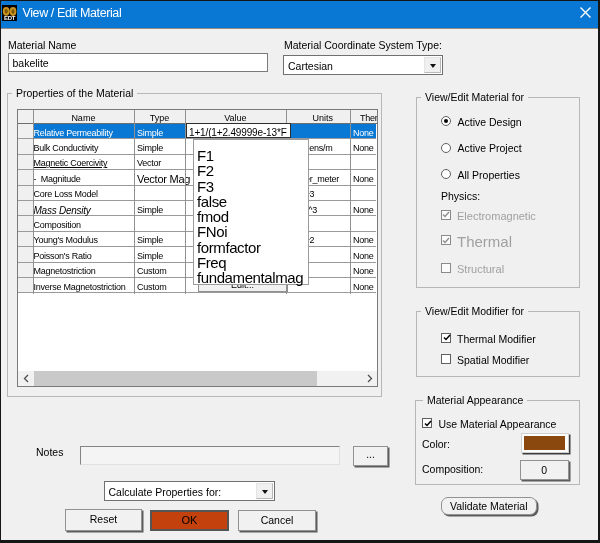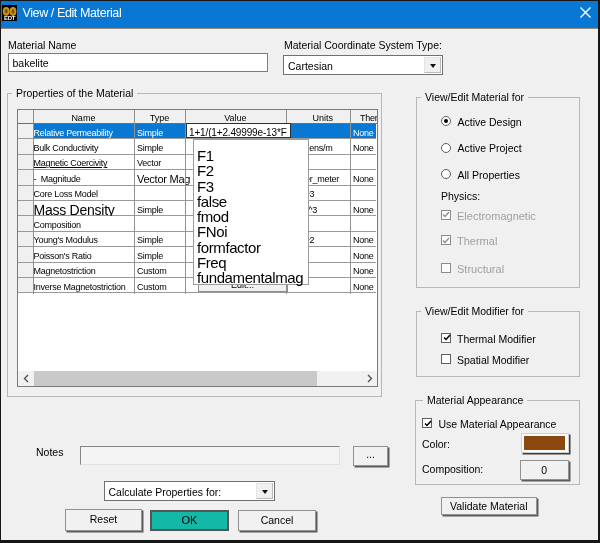--- a/index.html
+++ b/index.html
@@ -99,21 +99,21 @@
       <div class="abs" style="left:0;top:76.1px;width:359px;height:15.4px;">
         <div class="abs" style="left:0;top:0;width:15.4px;height:15.4px;background:#f0f0f0;border-bottom:1px solid #9a9a9a;"></div>
         <div class="abs" style="left:15.4px;top:0;width:343.6px;height:15.4px;background:#fff;border-bottom:1px solid #9a9a9a;"></div>
         <div class="lbl" style="left:16px;top:3.5px;font-size:9px;letter-spacing:-0.25px;color:#000;">Core Loss Model</div>
         <div class="lbl" style="left:119.5px;top:3.5px;font-size:9px;letter-spacing:-0.25px;color:#000;"></div>
         <div class="lbl" style="left:272.3px;top:3.5px;font-size:9px;letter-spacing:-0.25px;color:#000;">w/m^3</div>
       </div>
       <div class="abs" style="left:0;top:91.5px;width:359px;height:15.4px;">
         <div class="abs" style="left:0;top:0;width:15.4px;height:15.4px;background:#f0f0f0;border-bottom:1px solid #9a9a9a;"></div>
         <div class="abs" style="left:15.4px;top:0;width:343.6px;height:15.4px;background:#fff;border-bottom:1px solid #9a9a9a;"></div>
-        <div class="lbl" style="left:16px;top:3.5px;font-size:14px;letter-spacing:-0.25px;color:#000;">Mass Density</div>
+        <div class="lbl" style="left:16px;top:3.5px;font-size:10px;letter-spacing:-0.25px;color:#000;font-style:italic;">Mass Density</div>
         <div class="lbl" style="left:119.5px;top:3.5px;font-size:9px;letter-spacing:-0.25px;color:#000;">Simple</div>
         <div class="lbl" style="left:272.3px;top:3.5px;font-size:9px;letter-spacing:-0.25px;color:#000;">kg/m^3</div>
         <div class="lbl" style="left:335.5px;top:3.5px;font-size:9px;letter-spacing:-0.25px;color:#000;">None</div>
       </div>
       <div class="abs" style="left:0;top:106.9px;width:359px;height:15.4px;">
         <div class="abs" style="left:0;top:0;width:15.4px;height:15.4px;background:#f0f0f0;border-bottom:1px solid #9a9a9a;"></div>
         <div class="abs" style="left:15.4px;top:0;width:343.6px;height:15.4px;background:#fff;border-bottom:1px solid #9a9a9a;"></div>
         <div class="lbl" style="left:16px;top:3.5px;font-size:9px;letter-spacing:-0.25px;color:#000;">Composition</div>
         <div class="lbl" style="left:119.5px;top:3.5px;font-size:9px;letter-spacing:-0.25px;color:#000;"></div>
       </div>
@@ -186,21 +186,21 @@
 <div class="lbl" style="left:441px;top:190.5px;">Physics:</div>
 <div class="chk" style="left:440.5px;top:209.5px;border-color:#8a8a8a;background:#fbfbfb;"></div>
 <svg class="abs" style="left:442px;top:211px;z-index:2;" width="8" height="8" viewBox="0 0 8 8">
     <path d="M1 3.5 L3 5.5 L7 1" stroke="#8f8f8f" stroke-width="1.4" fill="none"></path>
   </svg>
 <div class="lbl" style="left:457px;top:210.5px;color:#a0a0a0;font-size:11px;">Electromagnetic</div>
 <div class="chk" style="left:440.5px;top:235px;border-color:#8a8a8a;background:#fbfbfb;"></div>
 <svg class="abs" style="left:442px;top:236.5px;z-index:2;" width="8" height="8" viewBox="0 0 8 8">
     <path d="M1 3.5 L3 5.5 L7 1" stroke="#8f8f8f" stroke-width="1.4" fill="none"></path>
   </svg>
-<div class="lbl" style="left:457px;top:236px;color:#a0a0a0;font-size:11px;">Thermal</div>
+<div class="lbl" style="left:457px;top:236px;color:#a0a0a0;font-size:15px;">Thermal</div>
 <div class="chk" style="left:440.5px;top:263px;border-color:#8a8a8a;background:#fbfbfb;"></div>
 <div class="lbl" style="left:457px;top:264px;color:#a0a0a0;font-size:11px;">Structural</div>
 
 <div class="gb" style="left:416px;top:311px;width:164px;height:66px;">
     <span>View/Edit Modifier for</span>
   </div>
 <div class="chk" style="left:441px;top:332.5px;"></div>
 <svg class="abs" style="left:442.5px;top:334px;z-index:2;" width="8" height="8" viewBox="0 0 8 8">
     <path d="M1 3.5 L3 5.5 L7 1" stroke="#000" stroke-width="1.5" fill="none"></path>
   </svg>
@@ -215,27 +215,27 @@
 <svg class="abs" style="left:423.5px;top:419.5px;z-index:2;" width="8" height="8" viewBox="0 0 8 8">
     <path d="M1 3.5 L3 5.5 L7 1" stroke="#000" stroke-width="1.5" fill="none"></path>
   </svg>
 <div class="lbl" style="left:438.5px;top:419px;">Use Material Appearance</div>
 <div class="lbl" style="left:422px;top:438.5px;">Color:</div>
 <div class="abs" style="left:520.5px;top:432.5px;width:48px;height:20px;background:#fdfdfd;border:1px solid #d0d0d0;box-shadow:1.5px 1.5px 0 #3c3c3c;">
   <div class="abs" style="left:2.5px;top:2px;width:41px;height:14.5px;background:#8a470e;"></div>
 </div>
 <div class="lbl" style="left:422px;top:463.5px;">Composition:</div>
 <div class="btn3d" style="left:520px;top:459.5px;width:48.5px;height:20px;line-height:18px;">0</div>
-<div class="btn3d" style="left:441px;top:497px;width:95.5px;height:18px;line-height:16px;">Validate Material</div>
+<div class="btn3d" style="left:441px;top:497px;width:95.5px;height:18px;line-height:16px;border-radius:7px;">Validate Material</div>
 
 <div class="lbl" style="left:36px;top:447px;">Notes</div>
 <div class="abs" style="left:80px;top:446px;width:260px;height:19px;background:#f4f4f4;border:1px solid #848484;border-bottom-color:#e0e0e0;border-right-color:#e0e0e0;"></div>
 <div class="btn3d" style="left:353px;top:446px;width:35px;height:19.5px;line-height:16px;font-size:10px;">...</div>
 
 <div class="combo" style="left:103.5px;top:481px;width:171.5px;height:20px;">
   <div class="txt" style="font-size:10.5px;">Calculate Properties for:</div>
   <div class="cbtn"></div>
     <div class="arr"></div>
 </div>
 
 <div class="btn3d" style="left:65px;top:509px;width:77px;height:21.5px;line-height:19px;">Reset</div>
-<div class="abs" style="left:150px;top:510px;width:79px;height:20.5px;background:#14b8a6;border:2px solid #555;font-size:11px;text-align:center;line-height:16px;">OK</div>
+<div class="abs" style="left:150px;top:510px;width:79px;height:20.5px;background:#c2410c;border:2px solid #555;font-size:11px;text-align:center;line-height:16px;">OK</div>
 <div class="btn3d" style="left:238px;top:509.5px;width:78px;height:21.5px;line-height:19px;">Cancel</div>
 
 </body></html>

